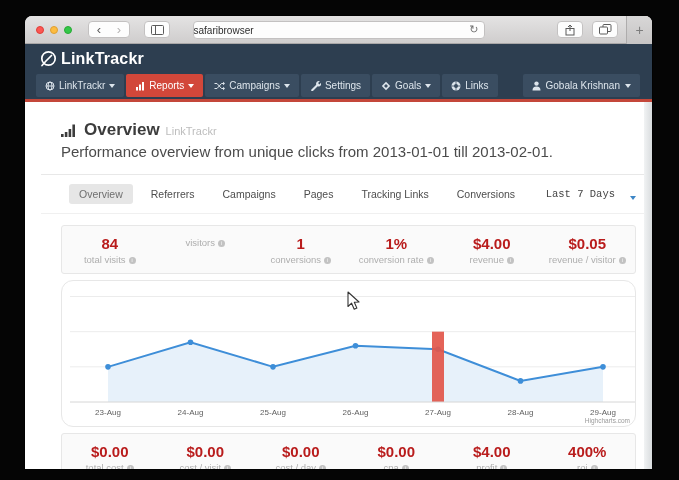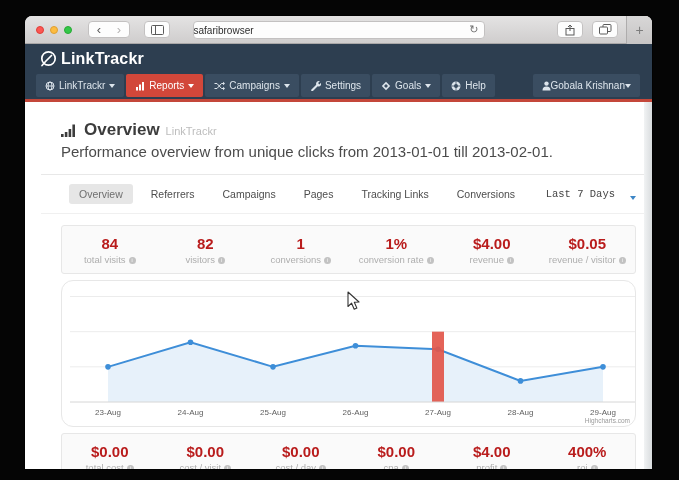--- a/index.html
+++ b/index.html
@@ -44,21 +44,21 @@
     padding:0 14px; }
   .brand { display:flex; align-items:center; gap:4px; color:#fff;
     font-size:16px; font-weight:bold; letter-spacing:.2px; }
 
   .navbar { height:25px; background:#2d3e50; display:flex; align-items:stretch;
     padding:0 12px 2px 11px; }
   .nav-item { display:flex; align-items:center; gap:4px; background:#3a4d61;
     color:#dde5ec; font-size:10px; padding:0 9px; margin-right:2px; border-radius:2px; }
   .nav-item.active { background:#d2473a; color:#fff; }
   .nav-spacer { flex:1; }
-  .user-btn { display:flex; align-items:center; background:#3a4d61;
+  .user-btn { display:flex; align-items:center; gap:5px; background:#3a4d61;
     color:#dde5ec; font-size:10px; padding:0 9px; border-radius:2px; }
   .caret { width:0; height:0; border-left:3px solid transparent;
     border-right:3px solid transparent; border-top:4px solid currentColor;
     display:inline-block; }
   .red-rule { height:3px; background:#c4473a; }
 
   
   .content { position:relative; height:calc(100% - 86px); background:#fff;
     padding:18px 16px 0 36px; overflow:hidden; }
   .scroll-gutter { position:absolute; right:0; top:0; bottom:0; width:8px;
@@ -196,21 +196,21 @@
       <span>Goals</span>
       <span class="caret"></span>
     </div>
     <div class="nav-item">
       <svg width="10" height="10" viewBox="0 0 10 10">
         <circle cx="5" cy="5" r="4.5" fill="#dde5ec"></circle>
         <circle cx="5" cy="5" r="2" fill="#3a4d61"></circle>
         <line x1="5" y1="0.5" x2="5" y2="9.5" stroke="#3a4d61" stroke-width="0.8"></line>
         <line x1="0.5" y1="5" x2="9.5" y2="5" stroke="#3a4d61" stroke-width="0.8"></line>
       </svg>
-      <span>Help</span>
+      <span>Links</span>
     </div>
     <div class="nav-spacer"></div>
     <div class="user-btn">
       <svg width="9" height="10" viewBox="0 0 9 10">
         <circle cx="4.5" cy="2.6" r="2.2" fill="#dde5ec"></circle>
         <path d="M0.5 9.5 a4 4 0 0 1 8 0 Z" fill="#dde5ec"></path>
       </svg>
       <span>Gobala Krishnan</span>
       <span class="caret"></span>
     </div>
@@ -245,21 +245,20 @@
         <span class="caret"></span>
       </span>
     </div>
 
     <div class="stats-panel">
       <div class="stat">
         <div class="stat-value">84</div>
         <div class="stat-label"><span>total visits</span><span class="info"></span></div>
       </div>
       <div class="stat">
-        <div class="stat-value">82</div>
         <div class="stat-label"><span>visitors</span><span class="info"></span></div>
       </div>
       <div class="stat">
         <div class="stat-value">1</div>
         <div class="stat-label"><span>conversions</span><span class="info"></span></div>
       </div>
       <div class="stat">
         <div class="stat-value">1%</div>
         <div class="stat-label"><span>conversion rate</span><span class="info"></span></div>
       </div>

